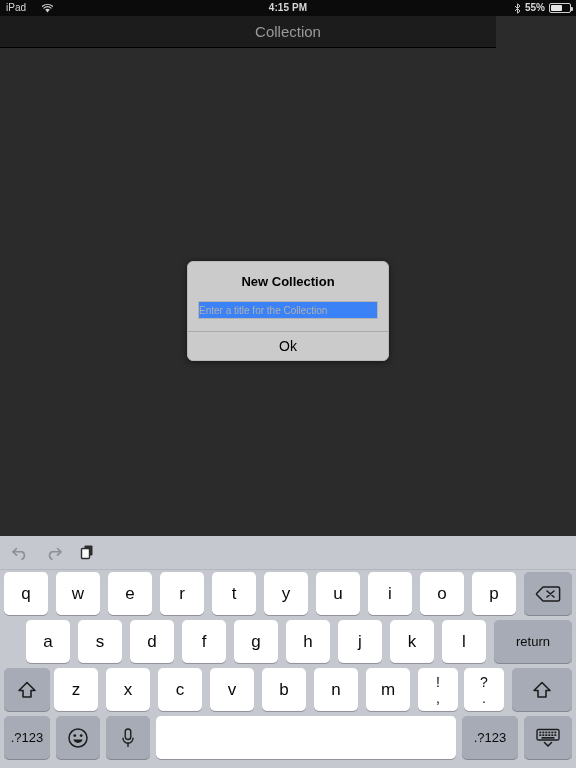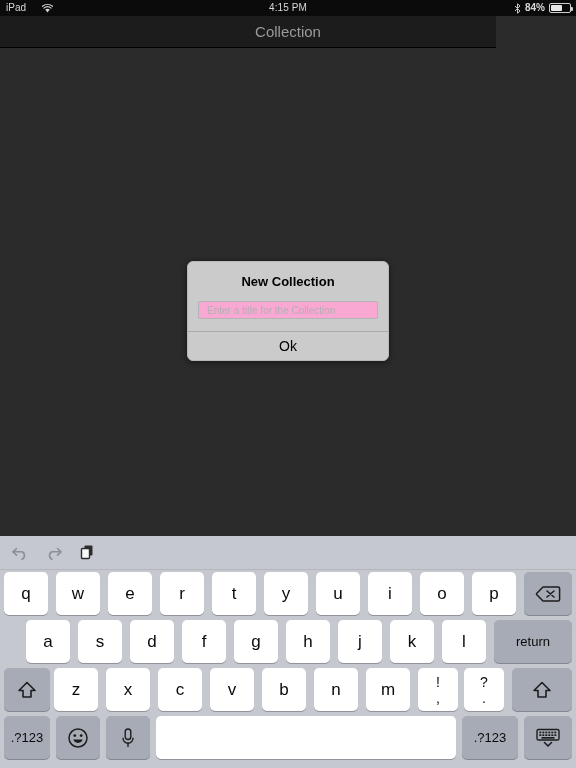--- a/index.html
+++ b/index.html
@@ -39,21 +39,21 @@
     display: flex;
     align-items: center;
     gap: 16px;
     height: 16px;
   }
   #status-center {
     position: absolute;
     left: 0; top: 0;
     width: 576px;
     text-align: center;
-    font-weight: normal;
+    font-weight: bold;
     letter-spacing: 0.1px;
     height: 16px;
     line-height: 16px;
   }
   #status-right {
     position: absolute;
     right: 5px; top: 0;
     display: flex;
     align-items: center;
     gap: 4px;
@@ -142,26 +142,26 @@
     font-size: 13px;
     font-weight: bold;
     color: #000;
     margin-bottom: 12px;
   }
   #alert-input {
     display: block;
     width: 100%;
     box-sizing: border-box;
     height: 18px;
-    background: #f9a8d4;
+    background: #3b82f6;
     border: 1px solid #b4b4b4;
     border-radius: 1px;
     font-size: 10px;
     color: #000;
-    padding: 0 8px;
+    padding: 0 0;
     font-family: "Liberation Sans", sans-serif;
     outline: none;
   }
   #alert-input::placeholder { color: #b0b0b0; }
   #alert-buttons {
     display: flex;
     border-top: 1px solid #a9a9a9;
     height: 28px;
   }
   .alert-btn {
@@ -258,21 +258,21 @@
     </div>
 
     <div id="status-center">4:15 PM</div>
 
     <div id="status-right">
       <span class="bt-ic">
         <svg width="7" height="11" viewBox="0 0 7 11">
           <path d="M1 3 L6 8 L3.5 10.2 L3.5 0.8 L6 3 L1 8" stroke="#c8c8c8" stroke-width="1" fill="none" stroke-linejoin="round"></path>
         </svg>
       </span>
-      <span class="batt-pct">84%</span>
+      <span class="batt-pct">55%</span>
       <span class="batt">
         <span class="batt-fill" style="width: 11px;"></span>
       </span>
     </div>
   </div>
 
   <div id="nav-bar">
     <div id="nav-title">Collection</div>
   </div>
 

